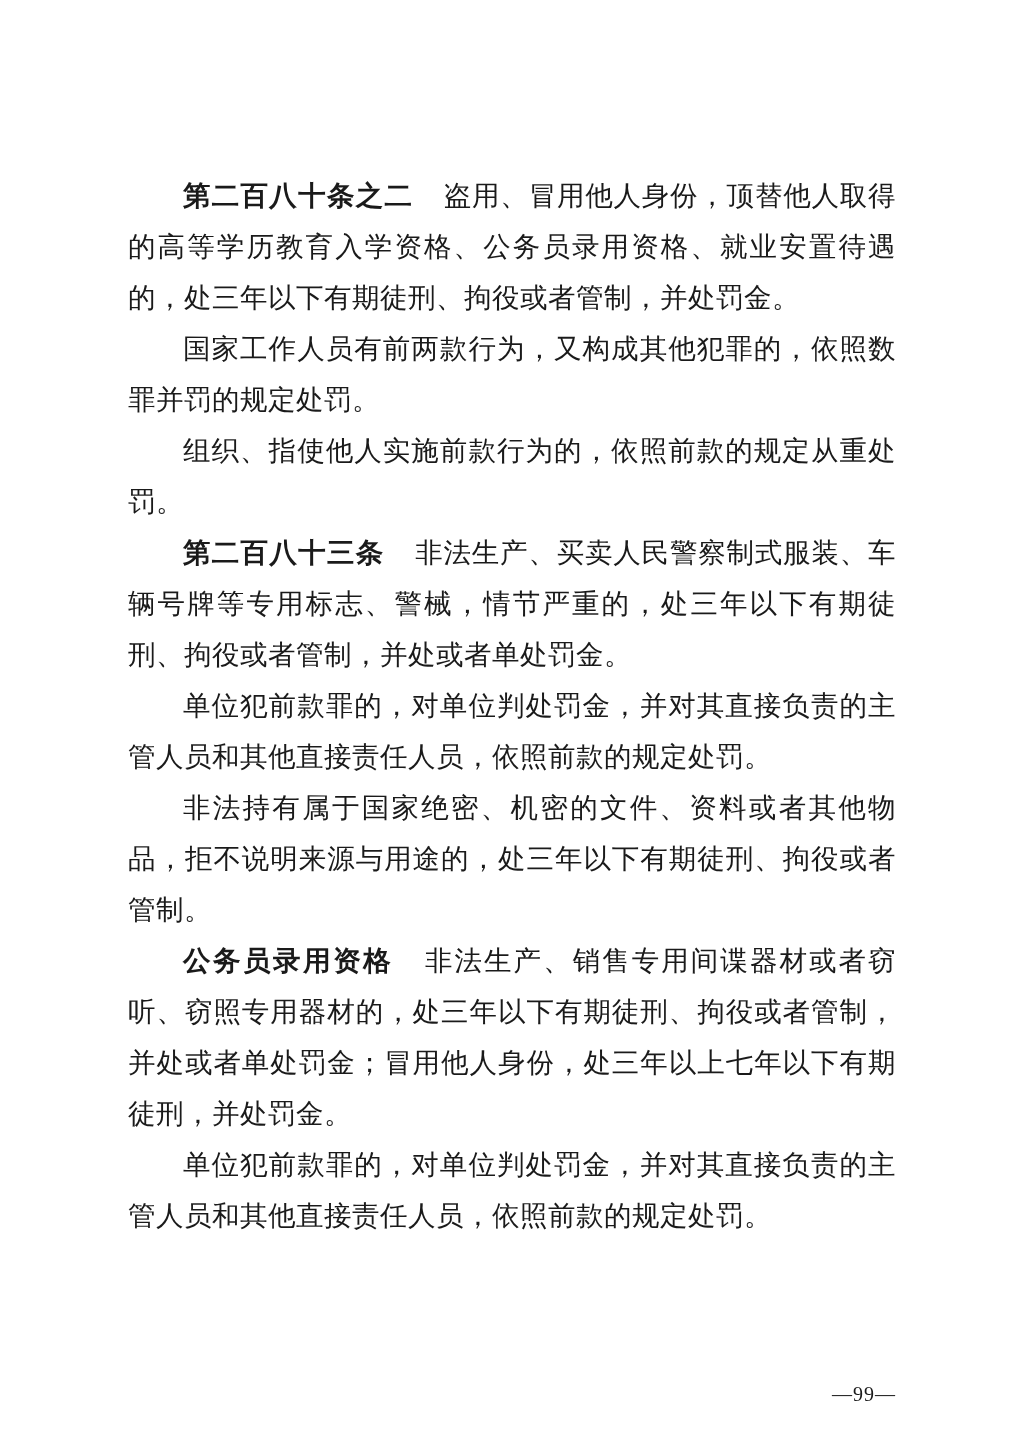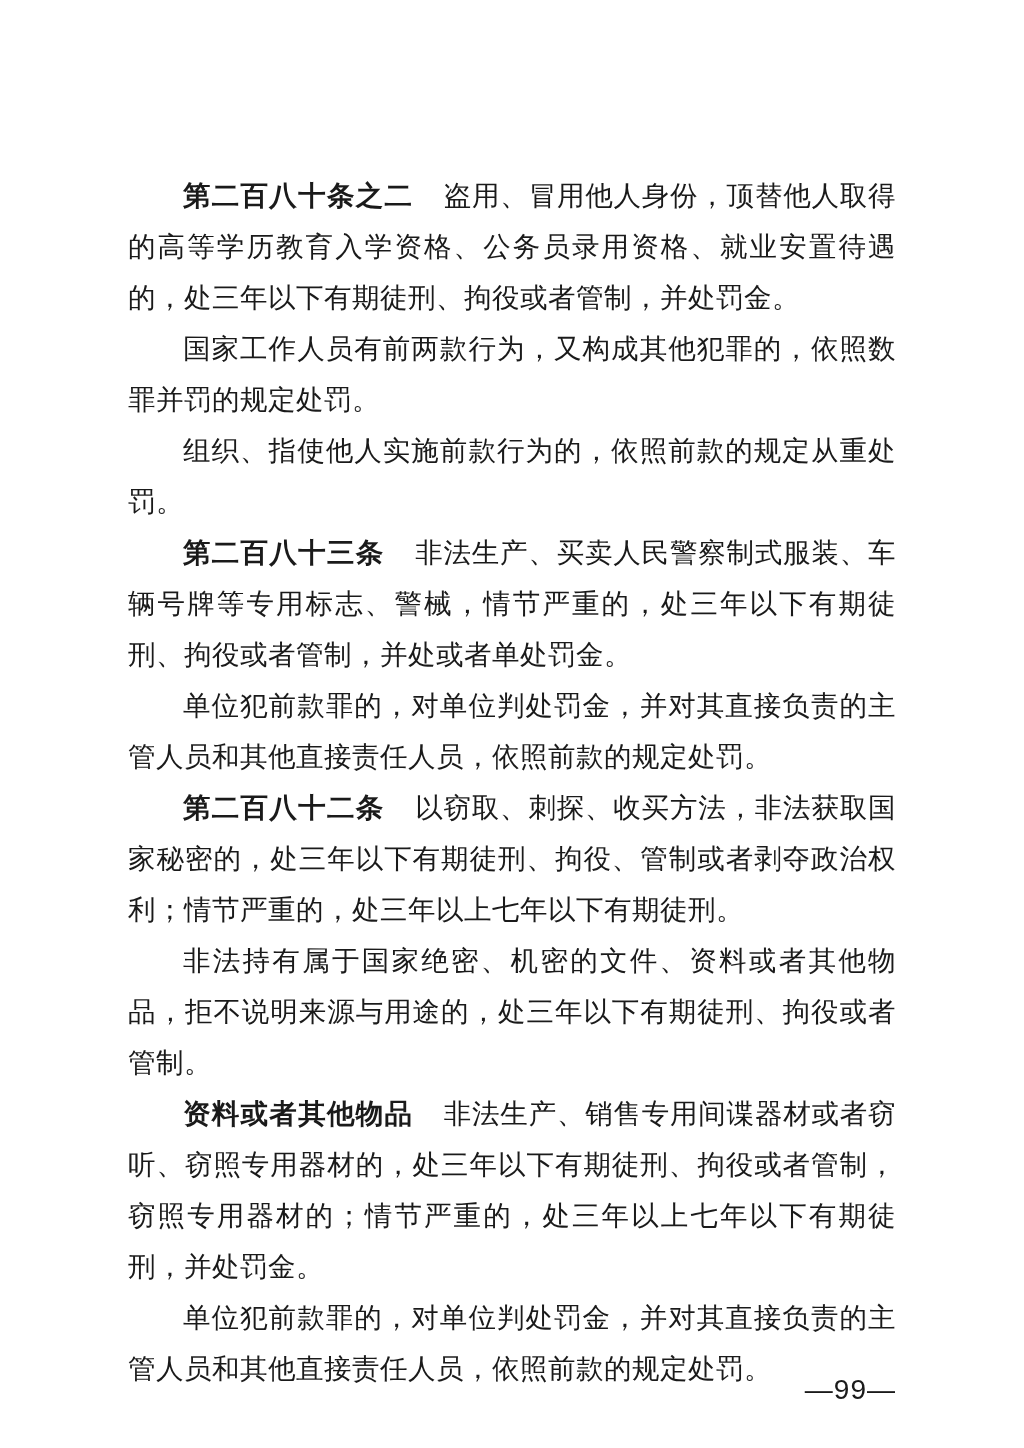--- a/index.html
+++ b/index.html
@@ -40,44 +40,43 @@
     letter-spacing: 1px;
   }
   .gap {
     display: inline-block;
     width: 1.1em;
   }
   .page-number {
     position: absolute;
     right: 128px;
     bottom: 42px;
-    font-size: 28px;
+    font-size: 20px;
     letter-spacing: 1px;
-    font-family: Liberation Sans, sans-serif;
+    font-family: Liberation Serif, serif;
   }
 </style>
 </head>
 <body>
 
 <div class="page">
   <div class="body-text">
 
     <p class="para"><span class="article-head">第二百八十条之二</span><span class="gap"></span><span>盗用、冒用他人身份，顶替他人取得的高等学历教育入学资格、公务员录用资格、就业安置待遇的，处三年以下有期徒刑、拘役或者管制，并处罚金。</span></p>
 
     <p class="para"><span>国家工作人员有前两款行为，又构成其他犯罪的，依照数罪并罚的规定处罚。</span></p>
 
     <p class="para"><span>组织、指使他人实施前款行为的，依照前款的规定从重处罚。</span></p>
 
     <p class="para"><span class="article-head">第二百八十三条</span><span class="gap"></span><span>非法生产、买卖人民警察制式服装、车辆号牌等专用标志、警械，情节严重的，处三年以下有期徒刑、拘役或者管制，并处或者单处罚金。</span></p>
 
     <p class="para"><span>单位犯前款罪的，对单位判处罚金，并对其直接负责的主管人员和其他直接责任人员，依照前款的规定处罚。</span></p>
 
-    <p class="para"><span class="article-head">第二百八十二条</span><span class="gap"></span><span>以窃取、刺探、收买方法，非法获取国家秘密的，处三年以下有期徒刑、拘役、管制或者剥夺政治权利；情节严重的，处三年以上七年以下有期徒刑。</span></p>
 
     <p class="para"><span>非法持有属于国家绝密、机密的文件、资料或者其他物品，拒不说明来源与用途的，处三年以下有期徒刑、拘役或者管制。</span></p>
 
-    <p class="para"><span class="article-head">资料或者其他物品</span><span class="gap"></span><span>非法生产、销售专用间谍器材或者窃听、窃照专用器材的，处三年以下有期徒刑、拘役或者管制，窃照专用器材的；情节严重的，处三年以上七年以下有期徒刑，并处罚金。</span></p>
+    <p class="para"><span class="article-head">公务员录用资格</span><span class="gap"></span><span>非法生产、销售专用间谍器材或者窃听、窃照专用器材的，处三年以下有期徒刑、拘役或者管制，并处或者单处罚金；冒用他人身份，处三年以上七年以下有期徒刑，并处罚金。</span></p>
 
     <p class="para"><span>单位犯前款罪的，对单位判处罚金，并对其直接负责的主管人员和其他直接责任人员，依照前款的规定处罚。</span></p>
 
   </div>
   <div class="page-number">—99—</div>
 </div>
 
 </body></html>

